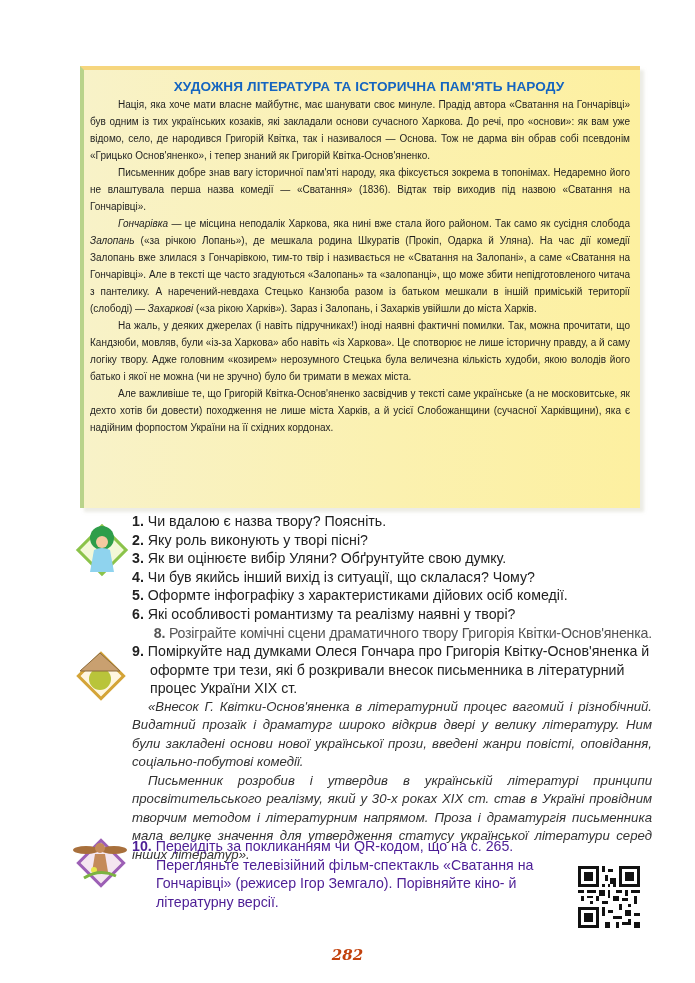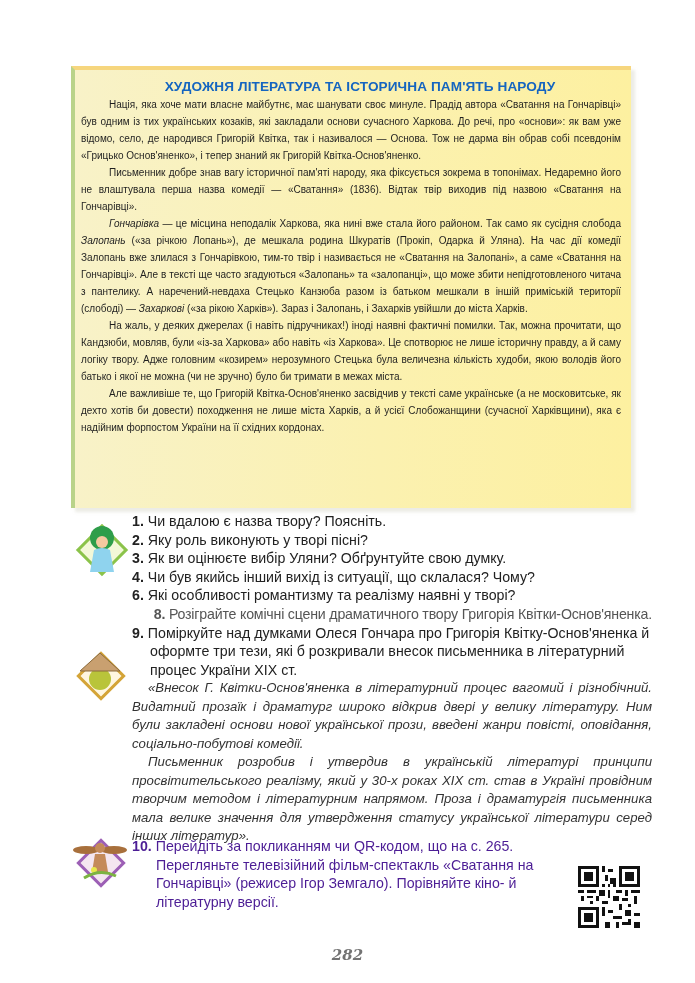--- a/index.html
+++ b/index.html
@@ -1,21 +1,21 @@
 <!DOCTYPE html>
 <html><head>
 <meta charset="utf-8">
 <style>
   html, body { margin: 0; padding: 0; }
   body {
     width: 695px; height: 983px; background: #ffffff; position: relative; overflow: hidden;
     font-family: "Liberation Sans", "DejaVu Sans", sans-serif; color: #1f1f1f;
   }
   .infobox {
-    position: absolute; left: 71px; top: 66px; width: 560px; height: 442px;
+    position: absolute; left: 80px; top: 66px; width: 560px; height: 442px;
     background: linear-gradient(90deg, #f8f2c8 0%, #fbf1b0 55%, #fdf0a0 100%);
     border-left: 4px solid #b9d38a; border-top: 4px solid #f6d67e;
     box-shadow: 4px 4px 3px rgba(200,200,180,0.35);
     box-sizing: border-box; padding: 6px 10px 0 6px;
   }
   .infobox .title {
     text-align: center; color: #1565c0; font-weight: bold; font-size: 13.6px;
     letter-spacing: 0.1px; margin: 2px 0 1px 18px; line-height: 17px;
   }
   .infobox p {
@@ -24,21 +24,21 @@
   }
   .infobox p i { font-style: italic; margin-top: 12px; }
   .tasks { position: absolute; left: 132px; top: 512px; width: 520px; font-size: 14.2px; line-height: 18.6px; color: #222; }
   .task { padding-left: 18px; text-indent: -18px; }
   .task b { font-weight: bold; }
   .task.muted { color: #555; }
   .quote { font-style: italic; font-size: 13.2px; line-height: 18.5px; color: #333; text-align: justify; text-indent: 16px; }
   .tasks2 { position: absolute; left: 132px; top: 837px; width: 520px; font-size: 14.2px; line-height: 18.6px; color: #4c1d95; }
   .icon { position: absolute; width: 60px; height: 60px; }
   .qr { position: absolute; left: 578px; top: 866px; width: 62px; height: 62px; }
-  .pagenum { position: absolute; left: 0; width: 695px; top: 946px; text-align: center; font-family: "DejaVu Serif", serif; font-style: italic; font-weight: bold; font-size: 15px; color: #737373; }
+  .pagenum { position: absolute; left: 0; width: 695px; top: 946px; text-align: center; font-family: "DejaVu Serif", serif; font-style: italic; font-weight: bold; font-size: 15px; color: #c2410c; }
 </style>
 </head>
 <body>
 
 <div class="infobox">
   <div class="title">ХУДОЖНЯ ЛІТЕРАТУРА ТА ІСТОРИЧНА ПАМ'ЯТЬ НАРОДУ</div>
   <p>Нація, яка хоче мати власне майбутнє, має шанувати своє минуле. Прадід автора «Сватання на Гончарівці» був одним із тих українських козаків, які закладали основи сучасного Харкова. До речі, про «основи»: як вам уже відомо, село, де народився Григорій Квітка, так і називалося — Основа. Тож не дарма він обрав собі псевдонім «Грицько Основ'яненко», і тепер знаний як Григорій Квітка-Основ'яненко.</p>
   <p>Письменник добре знав вагу історичної пам'яті народу, яка фіксується зокрема в топонімах. Недаремно його не влаштувала перша назва комедії — «Сватання» (1836). Відтак твір виходив під назвою «Сватання на Гончарівці».</p>
   <p><i>Гончарівка</i> <span>— це місцина неподалік Харкова, яка нині вже стала його районом. Так само як сусідня слобода</span> <i>Залопань</i> <span>(«за річкою Лопань»), де мешкала родина Шкуратів (Прокіп, Одарка й Уляна). На час дії комедії Залопань вже злилася з Гончарівкою, тим-то твір і називається не «Сватання на Залопані», а саме «Сватання на Гончарівці». Але в тексті ще часто згадуються «Залопань» та «залопанці», що може збити непідготовленого читача з пантелику. А наречений-невдаха Стецько Канзюба разом із батьком мешкали в іншій приміській території (слободі) —</span> <i>Захаркові</i> <span>(«за рікою Харків»). Зараз і Залопань, і Захарків увійшли до міста Харків.</span></p>
   <p>На жаль, у деяких джерелах (і навіть підручниках!) іноді наявні фактичні помилки. Так, можна прочитати, що Кандзюби, мовляв, були «із-за Харкова» або навіть «із Харкова». Це спотворює не лише історичну правду, а й саму логіку твору. Адже головним «козирем» нерозумного Стецька була величезна кількість худоби, якою володів його батько і якої не можна (чи не зручно) було би тримати в межах міста.</p>
@@ -72,20 +72,21 @@
     <circle cx="24" cy="38" r="3" fill="#e8e84a"></circle>
     <path d="M14 46 Q30 36 46 44" stroke="#7cb342" stroke-width="3" fill="none"></path>
   </svg>
 </div>
 
 <div class="tasks">
   <div class="task"><b>1.</b> <span>Чи вдалою є назва твору? Поясніть.</span></div>
   <div class="task"><b>2.</b> <span>Яку роль виконують у творі пісні?</span></div>
   <div class="task"><b>3.</b> <span>Як ви оцінюєте вибір Уляни? Обґрунтуйте свою думку.</span></div>
   <div class="task"><b>4.</b> <span>Чи був якийсь інший вихід із ситуації, що склалася? Чому?</span></div>
+  <div class="task"><b>5.</b> <span>Оформте інфографіку з характеристиками дійових осіб комедії.</span></div>
   <div class="task"><b>6.</b> <span>Які особливості романтизму та реалізму наявні у творі?</span></div>
   <div class="task muted" style="letter-spacing:-0.2px;text-align:right;"><b>8.</b> <span>Розіграйте комічні сцени драматичного твору Григорія Квітки-Основ'яненка.</span></div>
   <div class="task"><b>9.</b> <span>Поміркуйте над думками Олеся Гончара про Григорія Квітку-Основ'яненка й оформте три тези, які б розкривали внесок письменника в літературний процес України XIX ст.</span></div>
   <div class="quote">«Внесок Г. Квітки-Основ'яненка в літературний процес вагомий і різнобічний. Видатний прозаїк і драматург широко відкрив двері у велику літературу. Ним були закладені основи нової української прози, введені жанри повісті, оповідання, соціально-побутові комедії.</div>
   <div class="quote">Письменник розробив і утвердив в українській літературі принципи просвітительського реалізму, який у 30-х роках XIX ст. став в Україні провідним творчим методом і літературним напрямом. Проза і драматургія письменника мала велике значення для утвердження статусу української літератури серед інших літератур».</div>
 </div>
 
 <div class="tasks2">
   <div class="task" style="padding-right:60px; padding-left:24px; text-indent:-24px;"><b>10.</b> <span>Перейдіть за покликанням чи QR-кодом, що на с. 265. Перегляньте телевізійний фільм-спектакль «Сватання на Гончарівці» (режисер Ігор Земгало). Порівняйте кіно- й літературну версії.</span></div>
 </div>

